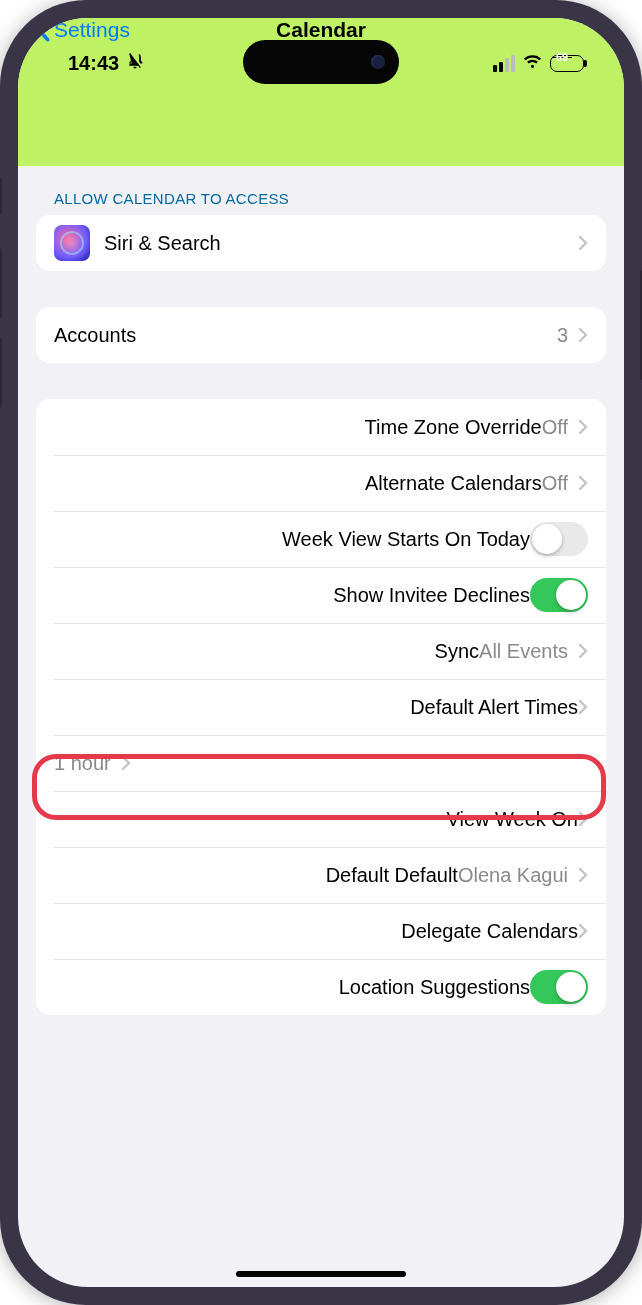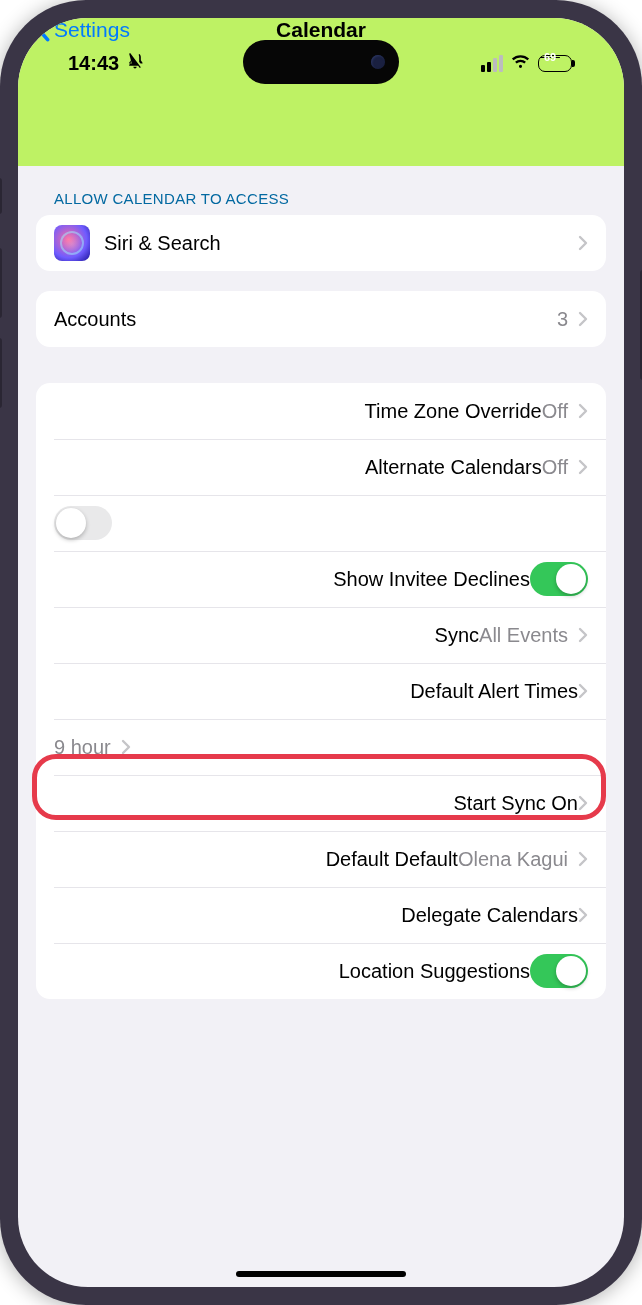--- a/index.html
+++ b/index.html
@@ -39,21 +39,21 @@
       width: 156px; height: 44px;
       background: #060606;
       border-radius: 24px;
       z-index: 10;
       display: flex; align-items: center; justify-content: flex-end;
       padding-right: 14px;
     }
     .island-cam { width: 14px; height: 14px; background: #1a2040; border-radius: 50%; box-shadow: inset 1px 1px 2px #2a3560; }
     
     .status-bar {
-      position: absolute; top: 20px; left: 0; right: 16px;
+      position: absolute; top: 20px; left: 0; right: 4px;
       height: 50px;
       display: flex; align-items: center; justify-content: space-between;
       padding: 0 36px 0 50px;
       font-size: 20px; font-weight: 600;
       z-index: 5;
     }
     .status-left { display: flex; align-items: center; gap: 6px; }
     .status-right { display: flex; align-items: center; gap: 7px; }
     .icon-bell-slash svg { width: 20px; height: 20px; }
     .signal { display: inline-flex; gap: 2px; align-items: flex-end; }
@@ -89,21 +89,21 @@
       font-size: 15px;
       color: #0369a1;
       text-transform: uppercase;
       letter-spacing: 0.3px;
     }
     .group {
       background: #fff; border-radius: 14px;
       overflow: hidden;
       margin-bottom: 36px;
     }
-    .group.tight { margin-bottom: 20px; }
+    .group.tight { margin-bottom: 36px; }
     .row {
       display: flex; align-items: center;
       padding: 0 18px;
       min-height: 56px;
       font-size: 20px;
       position: relative;
     }
     .row + .row::before {
       content: '';
       position: absolute; top: 0; left: 18px; right: 0;
@@ -240,20 +240,21 @@
         <div class="row">
           <div class="label">Alternate Calendars</div>
           <div class="detail">Off</div>
           <span class="chevron">
               <svg viewBox="0 0 10 16" fill="none" stroke="currentColor" stroke-width="2.4" stroke-linecap="round" stroke-linejoin="round">
                 <polyline points="2,2 8,8 2,14"></polyline>
               </svg>
             </span>
         </div>
         <div class="row">
+          <div class="label">Week View Starts On Today</div>
           <div class="toggle off">
               <div class="knob"></div>
             </div>
         </div>
         <div class="row">
           <div class="label">Show Invitee Declines</div>
           <div class="toggle on">
               <div class="knob"></div>
             </div>
         </div>
@@ -268,29 +269,29 @@
         </div>
         <div class="row">
           <div class="label">Default Alert Times</div>
           <span class="chevron">
               <svg viewBox="0 0 10 16" fill="none" stroke="currentColor" stroke-width="2.4" stroke-linecap="round" stroke-linejoin="round">
                 <polyline points="2,2 8,8 2,14"></polyline>
               </svg>
             </span>
         </div>
         <div class="row">
-          <div class="detail">9 hour</div>
-          <span class="chevron">
-              <svg viewBox="0 0 10 16" fill="none" stroke="currentColor" stroke-width="2.4" stroke-linecap="round" stroke-linejoin="round">
-                <polyline points="2,2 8,8 2,14"></polyline>
-              </svg>
-            </span>
-        </div>
-        <div class="row">
-          <div class="label">Start Sync On</div>
+          <div class="detail">1 hour</div>
+          <span class="chevron">
+              <svg viewBox="0 0 10 16" fill="none" stroke="currentColor" stroke-width="2.4" stroke-linecap="round" stroke-linejoin="round">
+                <polyline points="2,2 8,8 2,14"></polyline>
+              </svg>
+            </span>
+        </div>
+        <div class="row">
+          <div class="label">View Week On</div>
           <span class="chevron">
               <svg viewBox="0 0 10 16" fill="none" stroke="currentColor" stroke-width="2.4" stroke-linecap="round" stroke-linejoin="round">
                 <polyline points="2,2 8,8 2,14"></polyline>
               </svg>
             </span>
         </div>
         <div class="row">
           <div class="label">Default Default</div>
           <div class="detail">Olena Kagui</div>
           <span class="chevron">

